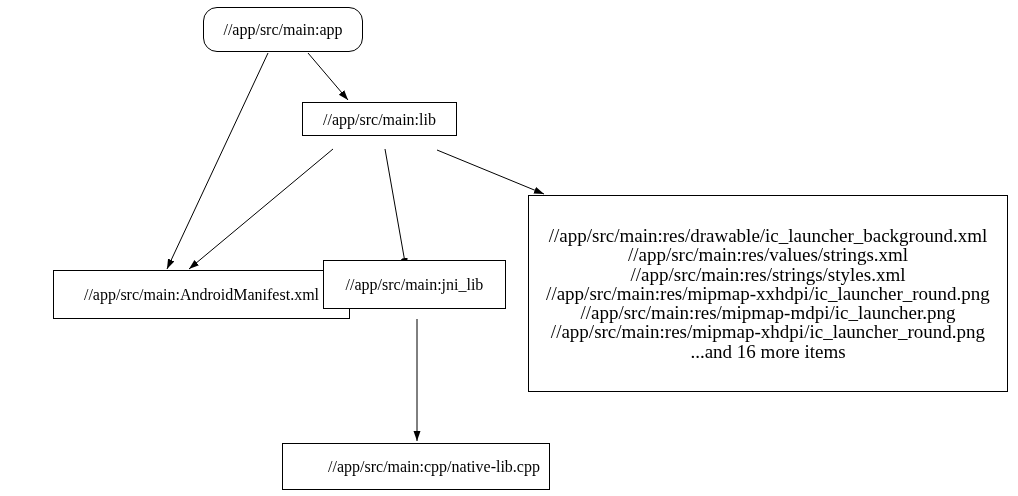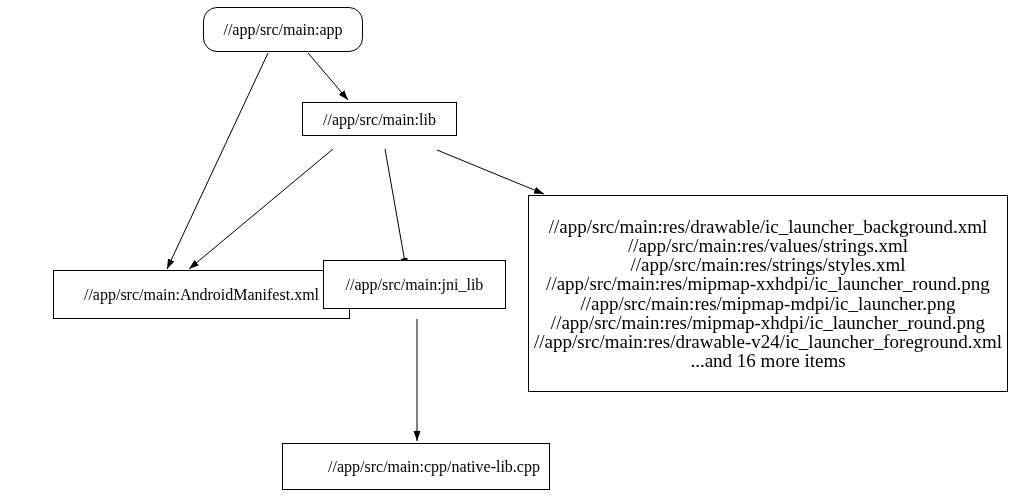--- a/index.html
+++ b/index.html
@@ -85,21 +85,20 @@
     <span>//app/src/main:jni_lib</span>
   </div>
 
   <div class="node multiline" id="node-resources">
     <span class="res-line">//app/src/main:res/drawable/ic_launcher_background.xml</span>
     <span class="res-line">//app/src/main:res/values/strings.xml</span>
     <span class="res-line">//app/src/main:res/strings/styles.xml</span>
     <span class="res-line">//app/src/main:res/mipmap-xxhdpi/ic_launcher_round.png</span>
     <span class="res-line">//app/src/main:res/mipmap-mdpi/ic_launcher.png</span>
     <span class="res-line">//app/src/main:res/mipmap-xhdpi/ic_launcher_round.png</span>
-    <span class="res-line">//app/src/main:res/drawable-v24/ic_launcher_foreground.xml</span>
     <span class="res-line">...and 16 more items</span>
   </div>
 
   <div class="node" id="node-native-lib">
     <span>//app/src/main:cpp/native-lib.cpp</span>
   </div>
 
 </div>
 
 </body></html>

